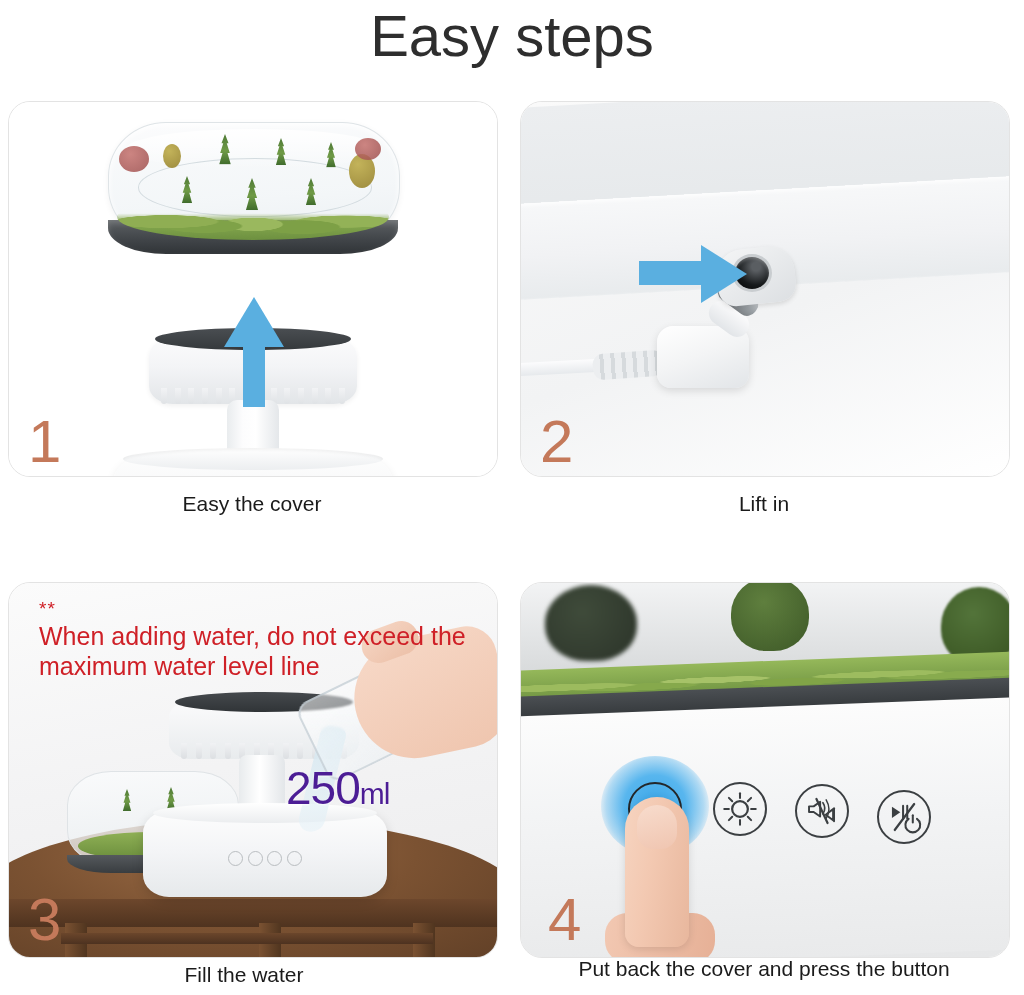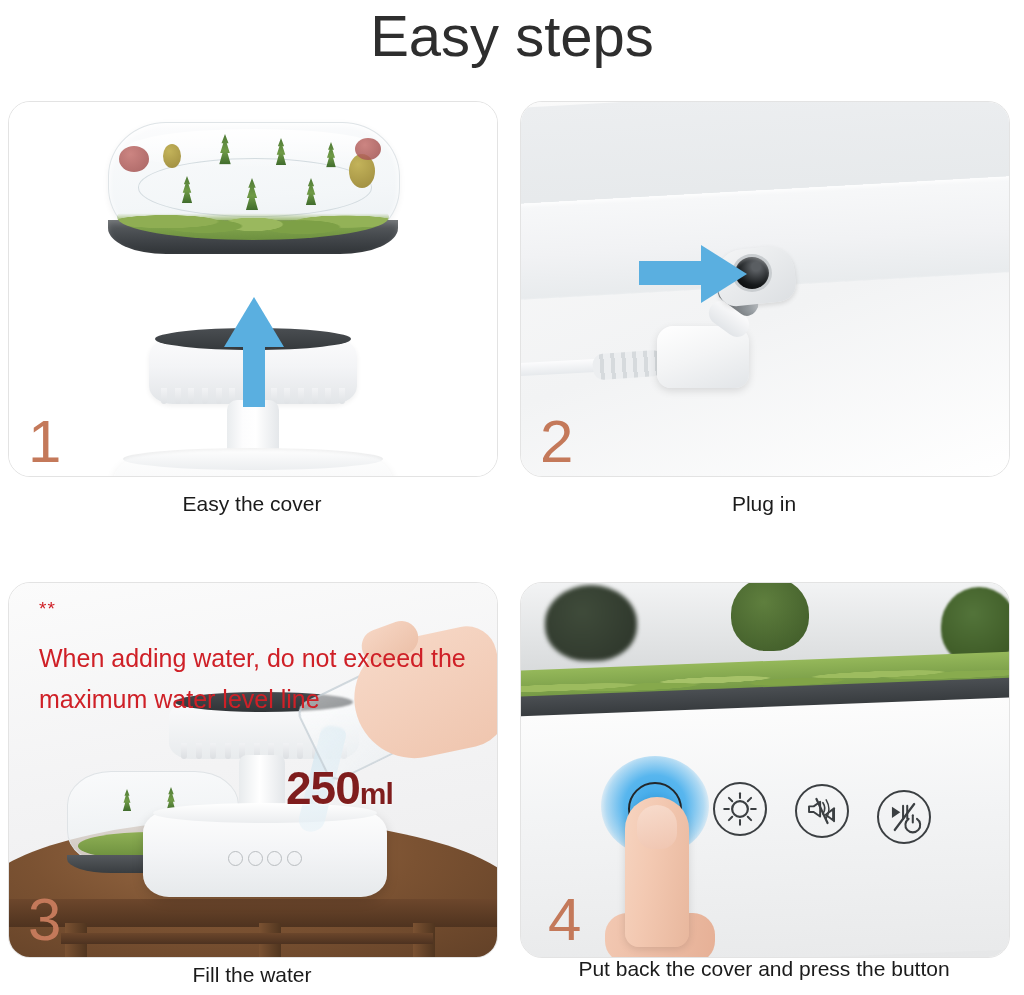--- a/index.html
+++ b/index.html
@@ -37,21 +37,21 @@
   .p4{left:520px;top:582px; width:488px; height:374px;}
 
   .caption{
     position:absolute;
     font-size:21px;color:#1b1b1b;
     text-align:center;
     line-height:26px;
   }
   .c1{left:8px;  top:491px; width:488px;}
   .c2{left:520px;top:491px; width:488px;}
-  .c3{left:8px;  top:962px; width:488px;}
+  .c3{left:0;  top:962px; width:488px;}
   .c4{left:520px;top:956px; width:488px;}
 
   .stepnum{
     position:absolute;
     font-size:60px;
     font-weight:400;
     color:#c4795a;
     line-height:60px;
     z-index:40;
   }
@@ -240,21 +240,21 @@
 
   
   .scene3{position:absolute;inset:0;background:linear-gradient(170deg,#fbfbfb 0%,#f3f3f4 48%,#ececed 100%);}
   .warn{
     position:absolute;left:30px;top:18px;width:440px;z-index:30;
   }
   .warn .stars{
     font-size:19px;color:#cf2027;line-height:16px;letter-spacing:1px;
   }
   .warn .wtxt{
-    font-size:25px;color:#cf2027;line-height:41px;margin-top:21px;
+    font-size:25px;color:#cf2027;line-height:30px;margin-top:4px;
   }
   .table{
     position:absolute;left:-40px;top:236px;width:560px;height:150px;
     background:radial-gradient(ellipse at 45% 20%,#9a6b45 0%,#7b5232 45%,#5d3d25 100%);
     border-radius:50% 50% 12px 12px/60% 60% 10px 10px;
   }
   .table-edge{
     position:absolute;left:-40px;top:316px;width:560px;height:28px;
     background:linear-gradient(180deg,#6d472c,#4f331f);
   }
@@ -339,21 +339,21 @@
     backdrop-filter:blur(1px);
   }
   .pour{
     position:absolute;left:300px;top:142px;width:26px;height:108px;
     background:linear-gradient(180deg,rgba(213,231,240,.95),rgba(230,242,248,.55));
     border-radius:10px 10px 14px 14px;
     transform:rotate(9deg) skewX(-5deg);
   }
   .ml-label{
     position:absolute;left:286px;top:765px;z-index:30;
-    color:#7f1d1d;font-weight:bold;letter-spacing:-1px;
+    color:#4c1d95;font-weight:normal;letter-spacing:-1px;
     text-shadow:0 1px 2px rgba(255,255,255,.8);
   }
   .ml-label .big{font-size:46px;line-height:46px;}
   .ml-label .sm{font-size:30px;line-height:46px;}
 
   
   .scene4{position:absolute;inset:0;background:linear-gradient(175deg,#f2f3f4 0%,#eceded 40%,#e6e7e8 100%);}
   .land-bg{
     position:absolute;left:0;top:0;width:488px;height:120px;
     background:linear-gradient(180deg,#f2f3f4 0%,#dfe1e2 55%,#cfd2d3 100%);
@@ -504,21 +504,21 @@
       <div class="plug-pin"></div>
       <div class="jack-housing"></div>
       <div class="jack-hole"></div>
       <div class="arrow-right">
         <div class="shaft"></div>
           <div class="head"></div>
       </div>
     </div>
   </div>
   <div class="stepnum n2">2</div>
-  <div class="caption c2">Plug in</div>
+  <div class="caption c2">Lift in</div>
 
   <div class="panel p3">
     <div class="scene3">
 
       <div class="table"></div>
       <div class="table-edge"></div>
       <div class="table-leg leg-a"></div>
       <div class="table-leg leg-b"></div>
       <div class="table-leg leg-c"></div>
       <div class="table-rail"></div>

